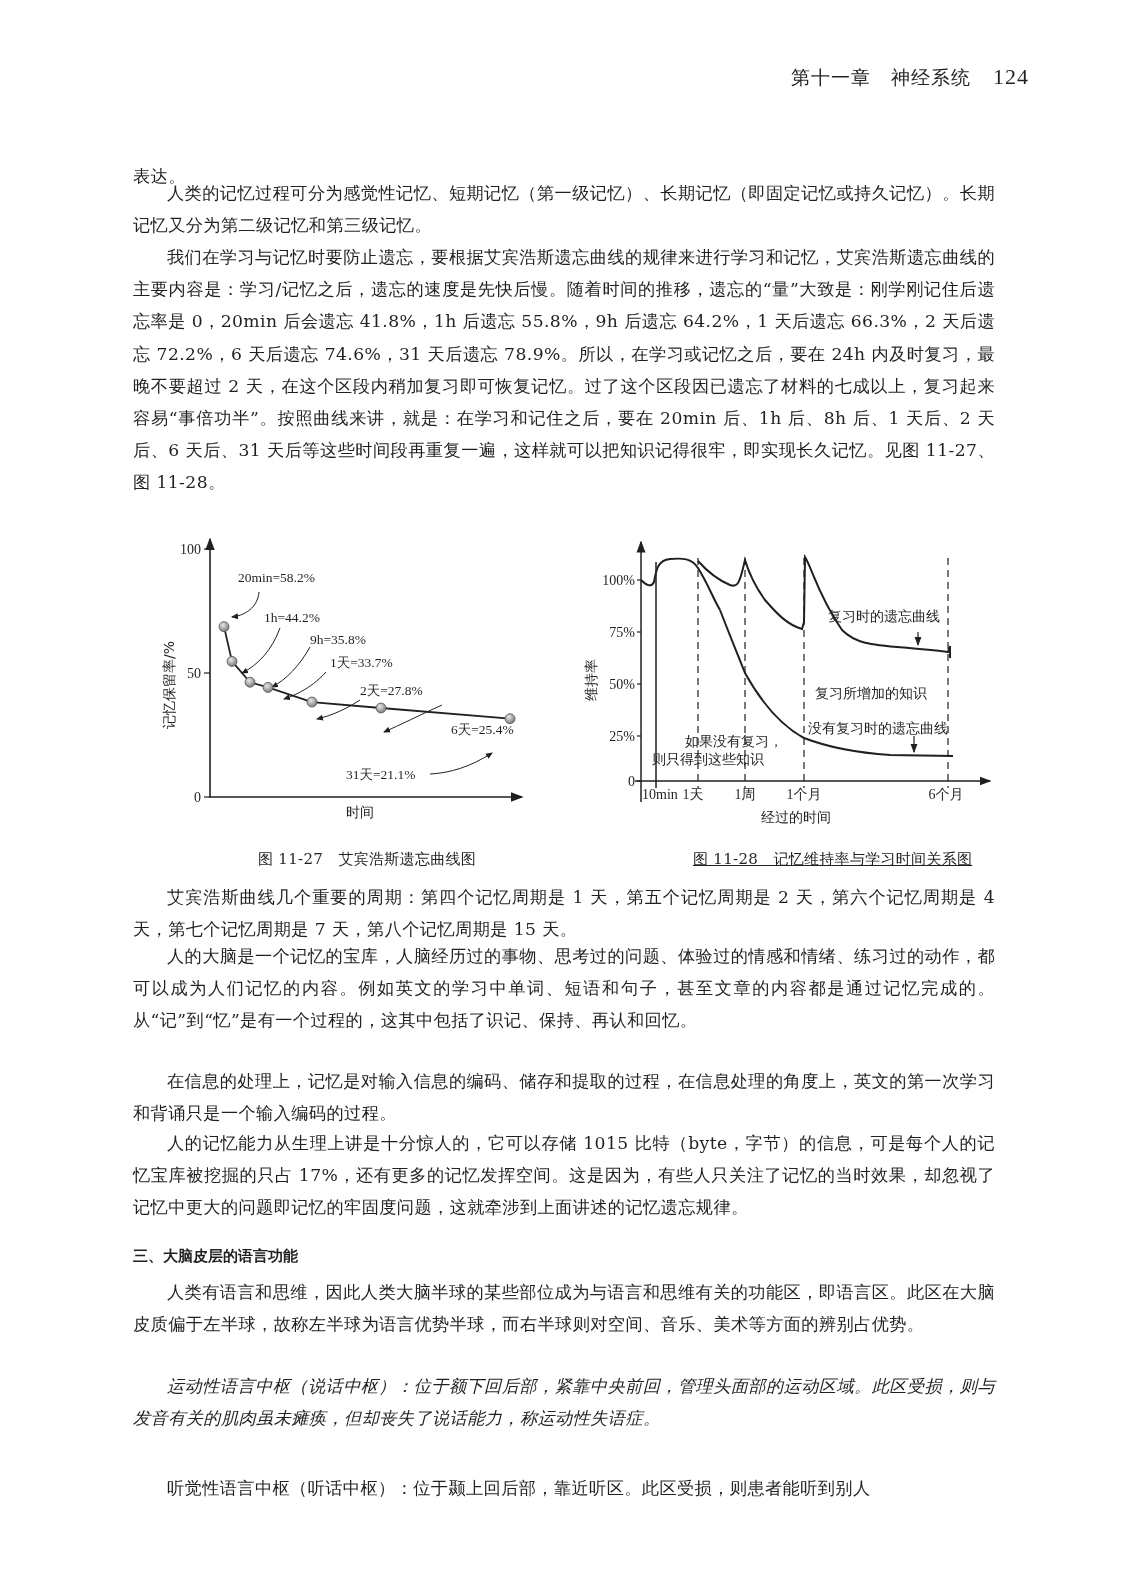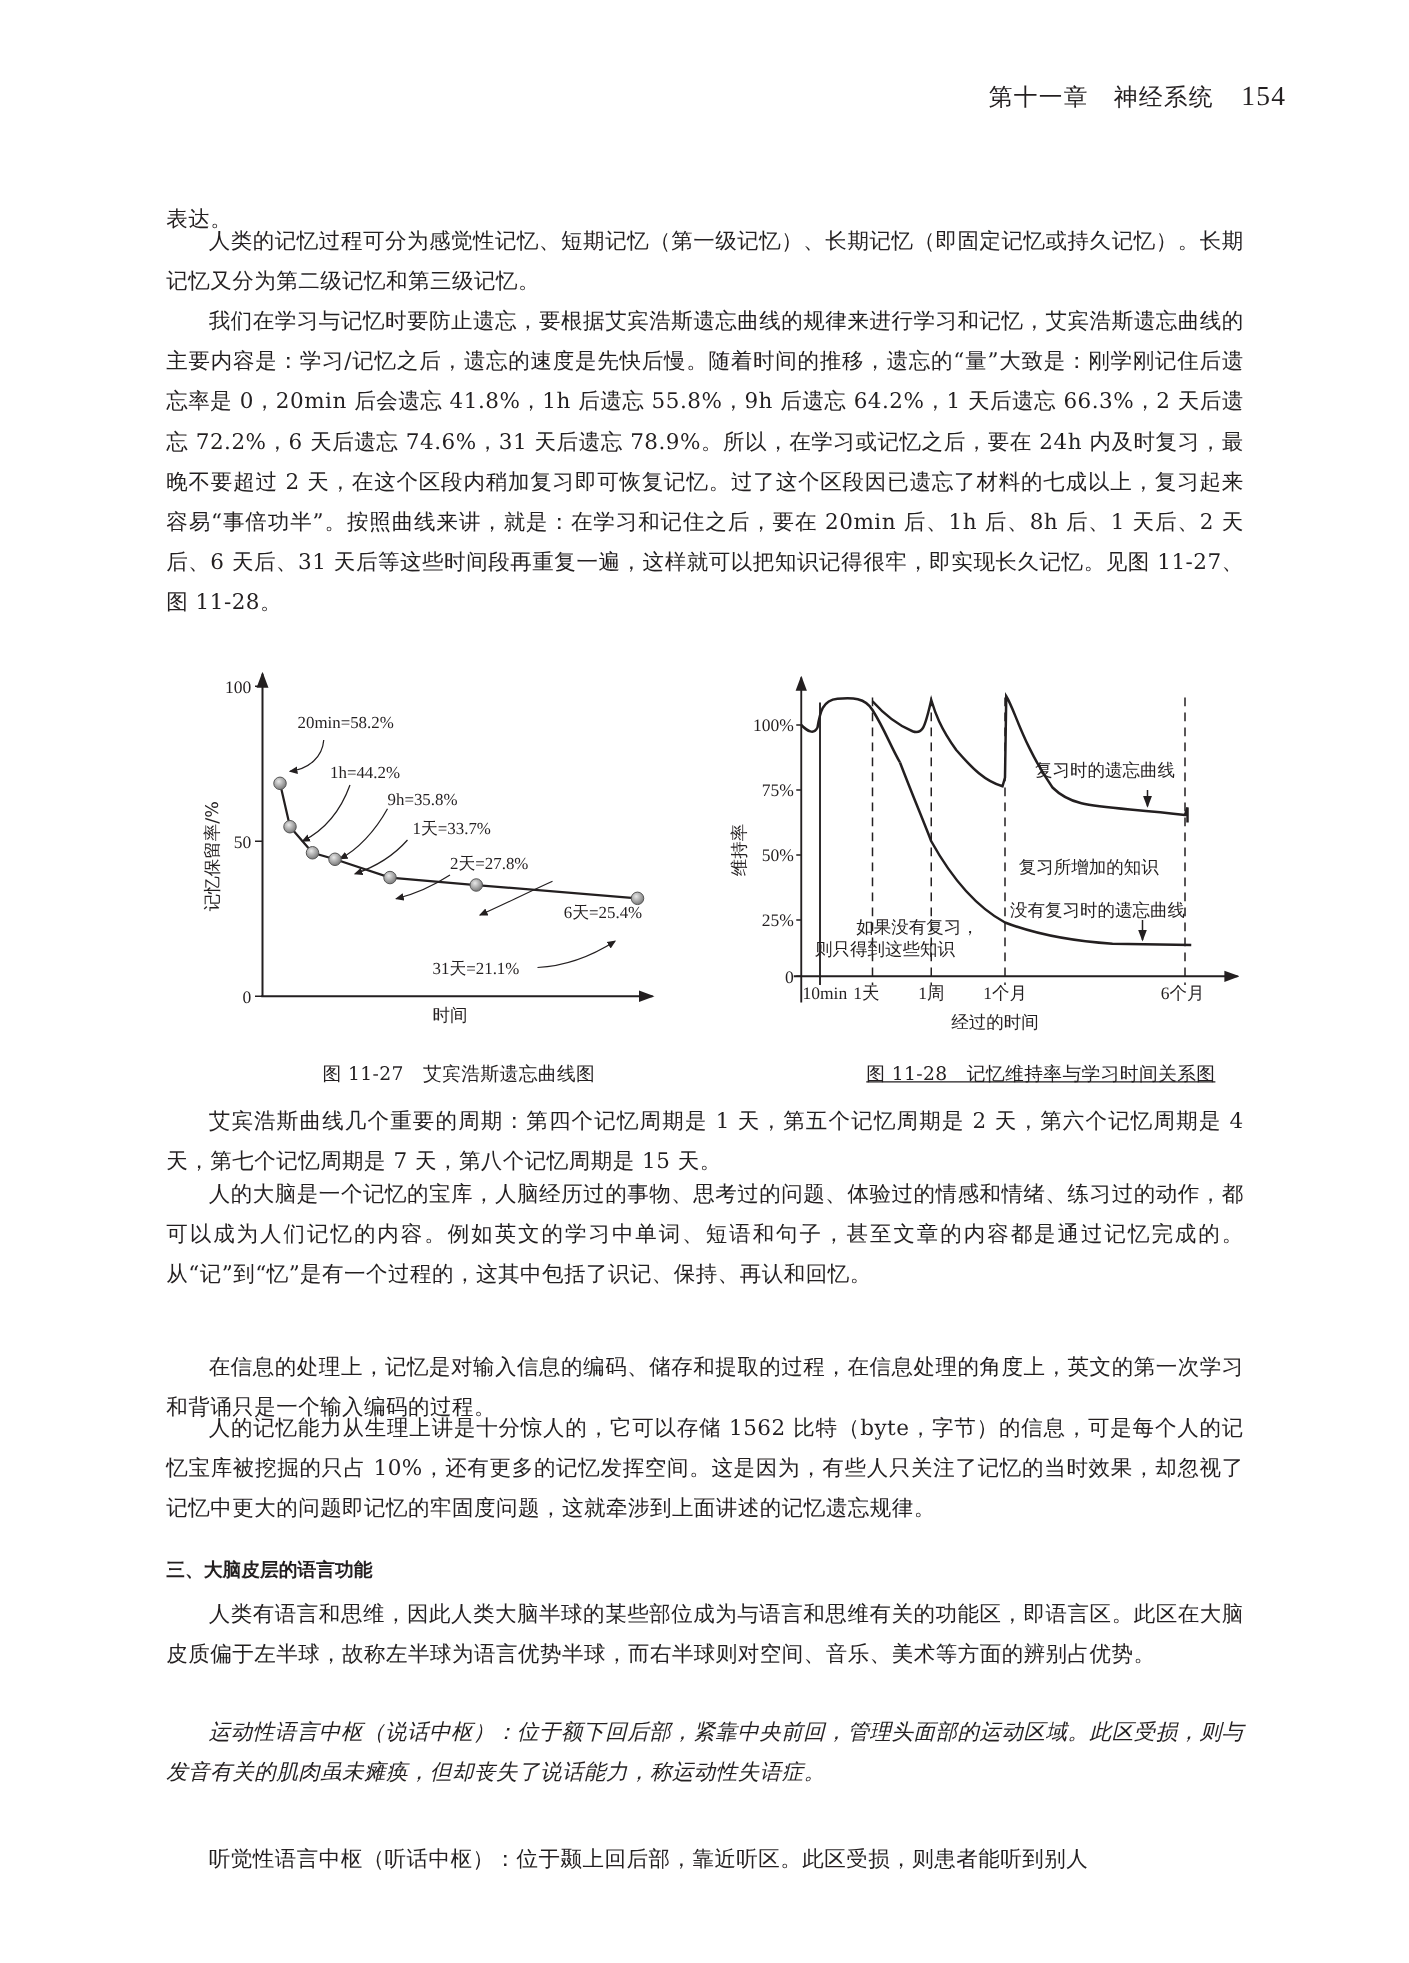--- a/index.html
+++ b/index.html
@@ -12,21 +12,21 @@
   .p.ind { text-indent:34px; }
   .h3 { position:absolute; left:133px; font-family:"DejaVu Sans", sans-serif; font-weight:bold; font-size:15px; }
   .caption { position:absolute; font-size:15px; letter-spacing:0.3px;margin-left:40px; }
   svg text { font-family:"Liberation Serif", serif; fill:#231f20; }
   svg .cjk { font-family:"DejaVu Sans", sans-serif; }
 </style>
 </head>
 <body>
 
 <div class="header">
-  <span>第十一章　神经系统</span><span class="pg">154</span>
+  <span>第十一章　神经系统</span><span class="pg">124</span>
 </div>
 
 <div class="p" style="top:160px;">表达。</div>
 <div class="p ind" style="top:177px;">人类的记忆过程可分为感觉性记忆、短期记忆（第一级记忆）、长期记忆（即固定记忆或持久记忆）。长期记忆又分为第二级记忆和第三级记忆。</div>
 <div class="p ind" style="top:241px;">我们在学习与记忆时要防止遗忘，要根据艾宾浩斯遗忘曲线的规律来进行学习和记忆，艾宾浩斯遗忘曲线的主要内容是：学习/记忆之后，遗忘的速度是先快后慢。随着时间的推移，遗忘的“量”大致是：刚学刚记住后遗忘率是 0，20min 后会遗忘 41.8%，1h 后遗忘 55.8%，9h 后遗忘 64.2%，1 天后遗忘 66.3%，2 天后遗忘 72.2%，6 天后遗忘 74.6%，31 天后遗忘 78.9%。所以，在学习或记忆之后，要在 24h 内及时复习，最晚不要超过 2 天，在这个区段内稍加复习即可恢复记忆。过了这个区段因已遗忘了材料的七成以上，复习起来容易“事倍功半”。按照曲线来讲，就是：在学习和记住之后，要在 20min 后、1h 后、8h 后、1 天后、2 天后、6 天后、31 天后等这些时间段再重复一遍，这样就可以把知识记得很牢，即实现长久记忆。见图 11-27、图 11-28。</div>
 
 <svg style="position:absolute;left:160px;top:535px;" width="380" height="295" viewBox="0 0 380 295">
   <defs>
     <marker id="arr" markerWidth="8" markerHeight="8" refX="7" refY="4" orient="auto">
         <path d="M0,1 L8,4 L0,7 z" fill="#231f20"></path>
@@ -125,20 +125,20 @@
   <text class="cjk" x="72" y="224" font-size="14">则只得到这些知识</text>
   <text class="cjk" x="216" y="282" font-size="14" text-anchor="middle">经过的时间</text>
   <text class="cjk" x="0" y="0" font-size="14" text-anchor="middle" transform="translate(16,140) rotate(-90)">维持率</text>
 </svg>
 
 <div class="caption" style="left:218px;top:850px;">图 11-27　艾宾浩斯遗忘曲线图</div>
 <div class="caption" style="left:653px;top:850px;text-decoration:underline;">图 11-28　记忆维持率与学习时间关系图</div>
 
 <div class="p ind" style="top:881px;">艾宾浩斯曲线几个重要的周期：第四个记忆周期是 1 天，第五个记忆周期是 2 天，第六个记忆周期是 4 天，第七个记忆周期是 7 天，第八个记忆周期是 15 天。</div>
 <div class="p ind" style="top:940px;">人的大脑是一个记忆的宝库，人脑经历过的事物、思考过的问题、体验过的情感和情绪、练习过的动作，都可以成为人们记忆的内容。例如英文的学习中单词、短语和句子，甚至文章的内容都是通过记忆完成的。从“记”到“忆”是有一个过程的，这其中包括了识记、保持、再认和回忆。</div>
-<div class="p ind" style="top:1065px;margin-top:13px;">在信息的处理上，记忆是对输入信息的编码、储存和提取的过程，在信息处理的角度上，英文的第一次学习和背诵只是一个输入编码的过程。</div>
-<div class="p ind" style="top:1127px;">人的记忆能力从生理上讲是十分惊人的，它可以存储 1562 比特（byte，字节）的信息，可是每个人的记忆宝库被挖掘的只占 10%，还有更多的记忆发挥空间。这是因为，有些人只关注了记忆的当时效果，却忽视了记忆中更大的问题即记忆的牢固度问题，这就牵涉到上面讲述的记忆遗忘规律。</div>
+<div class="p ind" style="top:1065px;">在信息的处理上，记忆是对输入信息的编码、储存和提取的过程，在信息处理的角度上，英文的第一次学习和背诵只是一个输入编码的过程。</div>
+<div class="p ind" style="top:1127px;">人的记忆能力从生理上讲是十分惊人的，它可以存储 1015 比特（byte，字节）的信息，可是每个人的记忆宝库被挖掘的只占 17%，还有更多的记忆发挥空间。这是因为，有些人只关注了记忆的当时效果，却忽视了记忆中更大的问题即记忆的牢固度问题，这就牵涉到上面讲述的记忆遗忘规律。</div>
 
 <div class="h3" style="top:1247px;">三、大脑皮层的语言功能</div>
 
 <div class="p ind" style="top:1276px;">人类有语言和思维，因此人类大脑半球的某些部位成为与语言和思维有关的功能区，即语言区。此区在大脑皮质偏于左半球，故称左半球为语言优势半球，而右半球则对空间、音乐、美术等方面的辨别占优势。</div>
 <div class="p ind" style="top:1370px;font-style:italic;">运动性语言中枢（说话中枢）：位于额下回后部，紧靠中央前回，管理头面部的运动区域。此区受损，则与发音有关的肌肉虽未瘫痪，但却丧失了说话能力，称运动性失语症。</div>
 <div class="p ind" style="top:1472px;">听觉性语言中枢（听话中枢）：位于颞上回后部，靠近听区。此区受损，则患者能听到别人</div>
 
 </body></html>

